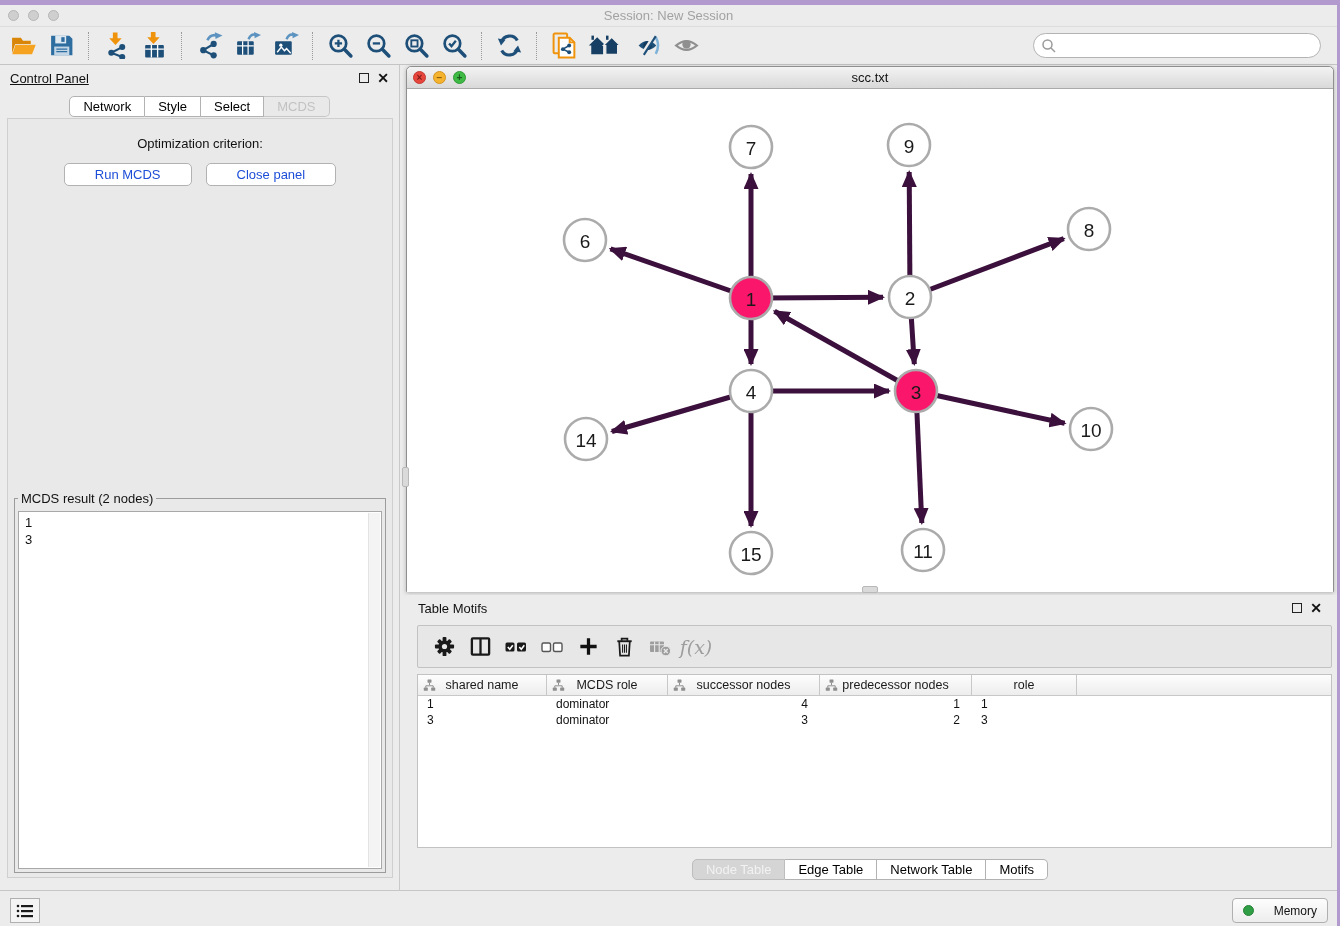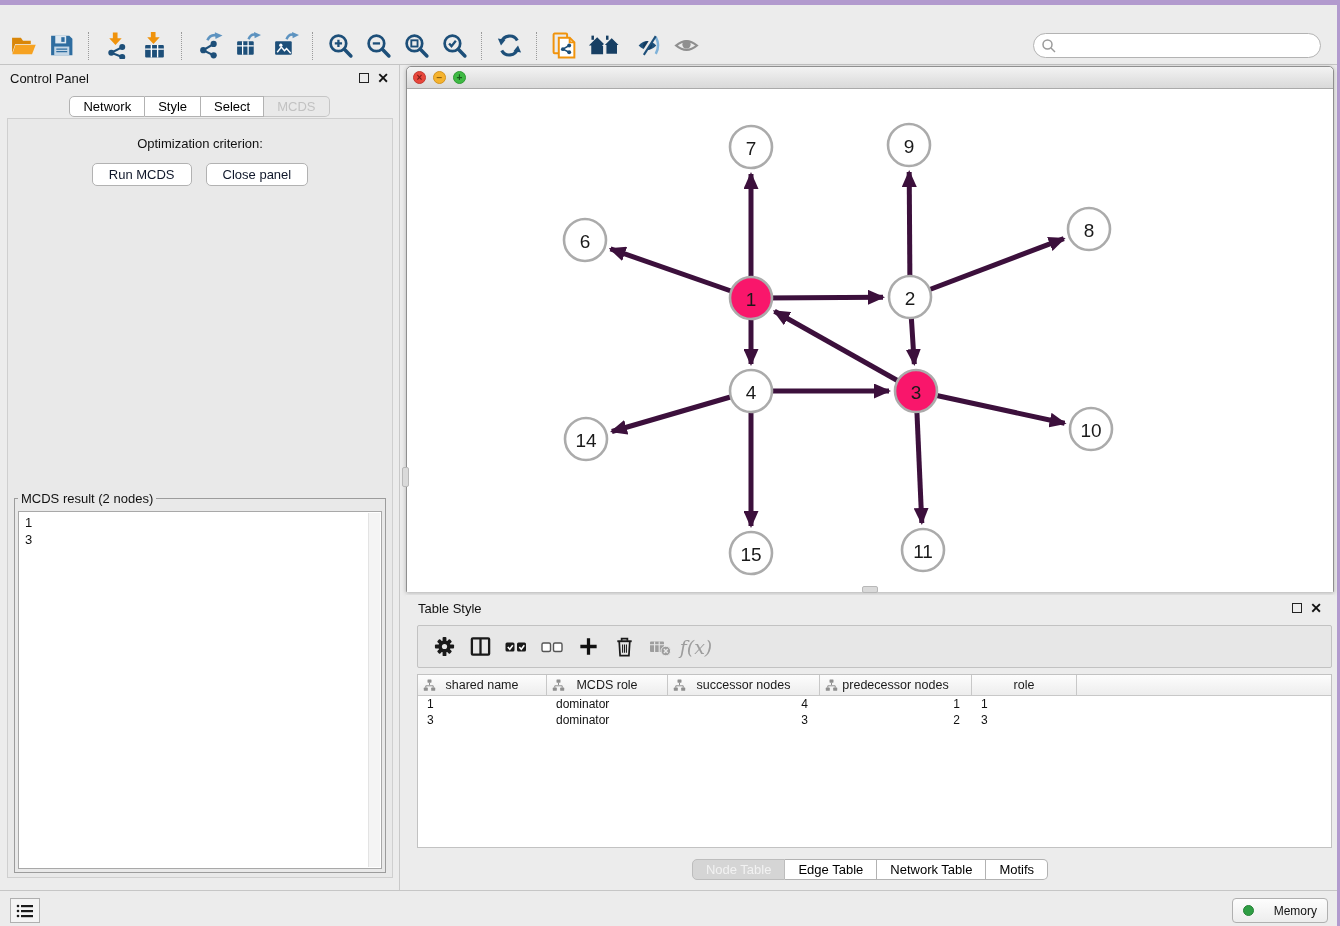--- a/index.html
+++ b/index.html
@@ -24,38 +24,38 @@
   .tool { width:32px; height:32px; display:flex; align-items:center; justify-content:center; margin:0 3px; }
   .tool svg { display:block; }
   .tb-sep { width:0; height:28px; border-left:1px dotted #9a9a9a; margin:0 8px; }
   .search-wrap { margin-left:auto; margin-right:12px; width:288px; height:25px; border:1px solid #b3b3b3;
     border-radius:13px; background:#fff; display:flex; align-items:center; padding-left:7px; }
   .search-wrap input { border:none; outline:none; flex:1; font-size:13px; background:transparent; margin-left:4px; height:20px; }
 
   
   .control-panel { position:absolute; left:0; top:65px; width:400px; height:825px; background:#ececec; border-right:1px solid #c9c9c9; }
   .cp-head { height:26px; display:flex; align-items:center; padding:0 10px; }
-  .cp-title { font-size:13px; color:#111; }
+  .cp-title { font-size:13px; color:#111;text-decoration:underline; }
   .panel-btns { margin-left:auto; display:flex; align-items:center; gap:8px; }
   .btn-max { width:10px; height:10px; border:1.6px solid #222; }
   .btn-close { font-size:14px; font-weight:bold; color:#111; line-height:10px; }
   .cp-tabs { position:absolute; left:0; top:31px; width:100%; display:flex; justify-content:center; }
   .tabgroup { display:flex; }
   .tab { font-size:13px; color:#000; background:#fff; border:1px solid #b2b2b2; padding:2px 13px; border-left:none; cursor:default; }
   .tab:first-child { border-left:1px solid #b2b2b2; border-radius:5px 0 0 5px; }
   .tab:last-child { border-radius:0 5px 5px 0; }
   .tab.active { background:#e9e9e9; color:#c2c2c2; border-color:#c6c6c6;text-align:right; }
   .cp-body { position:absolute; left:7px; top:53px; width:386px; height:825px; background:#e9e9e9;
     border:1px solid #cfcfcf; height:760px; }
   .opt-label { margin-top:17px; text-align:center; font-size:13px; color:#111; }
   .select-box { position:relative; margin:8px auto 0 auto; width:310px; height:23px; background:#fff;
     border:1px solid #b2b2b2; border-radius:5px; font-size:13px; display:flex; align-items:center; padding:0 22px 0 10px; color:#111; }
   .select-chevrons { position:absolute; right:7px; top:4px; }
   .cp-buttons { margin-top:12px; display:flex; justify-content:center; gap:14px; }
-  .push-btn { background:#fff; border:1px solid #b2b2b2; border-radius:5px; font-size:13px; padding:3px 16px; color:#0f172a; font-family:inherit; }
+  .push-btn { background:#fff; border:1px solid #b2b2b2; border-radius:5px; font-size:13px; padding:3px 30px; color:#1d4ed8; font-family:inherit; }
   .result-fieldset { position:absolute; left:6px; top:372px; width:372px; height:382px; border:1px solid #9c9c9c; }
   .result-fieldset legend { font-size:13px; color:#111; margin-left:3px; padding:0 3px; }
   .result-inner { position:absolute; left:3px; right:3px; top:5px; bottom:3px; background:#fff; border:1px solid #a8a8a8; }
   .result-lines { padding:2px 6px; font-size:13px; line-height:17px; color:#111; }
   .result-scroll { position:absolute; right:1px; top:1px; bottom:1px; width:12px; background:#f4f4f4; border-left:1px solid #e3e3e3; }
 
   
   .net-window { position:absolute; left:406px; top:66px; width:928px; height:526px; border:1px solid #8f8f8f;
     border-radius:5px 5px 0 0; box-shadow:0 1px 4px rgba(0,0,0,.25); background:#fff; }
   .net-titlebar { height:22px; background:linear-gradient(#f3f3f3,#d9d9d9); border-bottom:1px solid #aaa;
@@ -100,20 +100,26 @@
 
   svg text { font-family:"Liberation Sans", sans-serif; }
 </style>
 </head>
 <body>
 
 <div class="screen">
   <div class="desk-top"></div>
   <div class="desk-right"></div>
 
+  <div class="titlebar">
+    <span class="tl-dot"></span>
+    <span class="tl-dot"></span>
+    <span class="tl-dot"></span>
+    <span class="app-title">Session: New Session</span>
+  </div>
 
   <div class="toolbar">
     <div class="tool">
       <svg width="27" height="27" viewBox="0 0 26 26">
           <path d="M2,5.5 h8.5 l2,3 h7.5 v3 H5 l-3,9 Z" fill="#d98608"></path>
           <path d="M5.3,12.3 h19.5 l-3.6,9.2 H2.2 Z" fill="#f6a221"></path>
         </svg>
     </div>
     <div class="tool">
       <svg width="27" height="27" viewBox="0 0 26 26">
@@ -303,20 +309,21 @@
         </div>
       </fieldset>
     </div>
   </div>
 
   <div class="net-window">
     <div class="net-titlebar">
       <span class="light red">×</span>
       <span class="light yellow">−</span>
       <span class="light green">+</span>
+      <span class="net-title">scc.txt</span>
     </div>
     <div class="net-canvas">
       <svg id="graph-svg" width="926" height="503" viewBox="0 0 926 503">
           <defs>
             <marker id="arr" markerUnits="userSpaceOnUse" markerWidth="17" markerHeight="15" viewBox="0 0 17 15" refX="15" refY="7.5" orient="auto">
               <path d="M0,0 L17,7.5 L0,15 Z" fill="#3c103c"></path>
             </marker>
           </defs>
           <line x1="344" y1="209" x2="344.0" y2="85.0" stroke="#3c103c" stroke-width="5" marker-end="url(#arr)"></line>
           <line x1="344" y1="209" x2="203.5" y2="159.9" stroke="#3c103c" stroke-width="5" marker-end="url(#arr)"></line>
@@ -356,21 +363,21 @@
           <circle cx="516" cy="461" r="21" fill="#ffffff" stroke="#ababab" stroke-width="2.6"></circle>
           <text x="516" y="462" text-anchor="middle" dominant-baseline="central" font-size="19" fill="#1a1a1a">11</text>
         </svg>
     </div>
     <div class="grip-v"></div>
     <div class="grip-h"></div>
   </div>
 
   <div class="table-panel">
     <div class="tp-head">
-      <span class="tp-title">Table Style</span>
+      <span class="tp-title">Table Motifs</span>
       <span class="panel-btns">
         <span class="btn-max"></span>
         <span class="btn-close">✕</span>
       </span>
     </div>
     <div class="tp-toolbar">
       <div class="tp-tool">
         <svg width="23" height="23" viewBox="0 0 24 24">
             <g fill="#1a1a1a">
               <rect x="10" y="2" width="4" height="20" rx="1"></rect>

